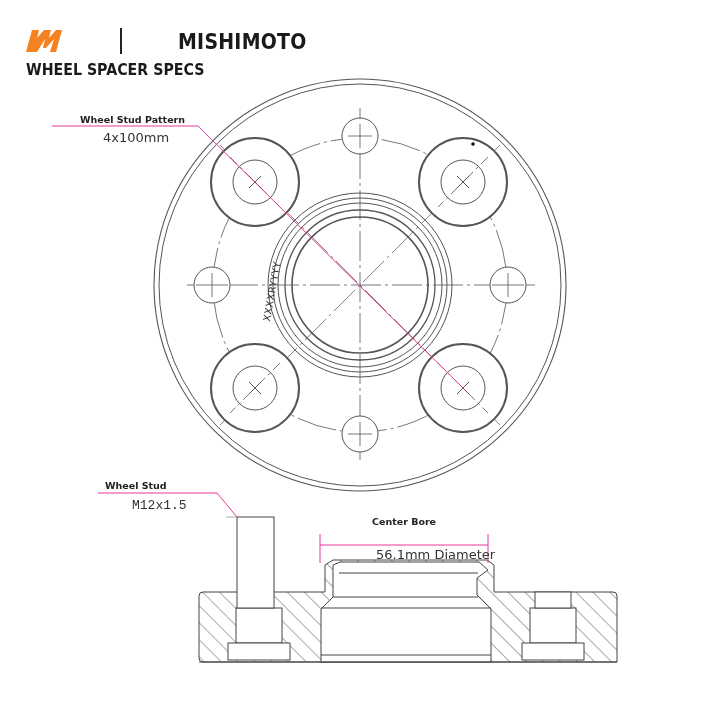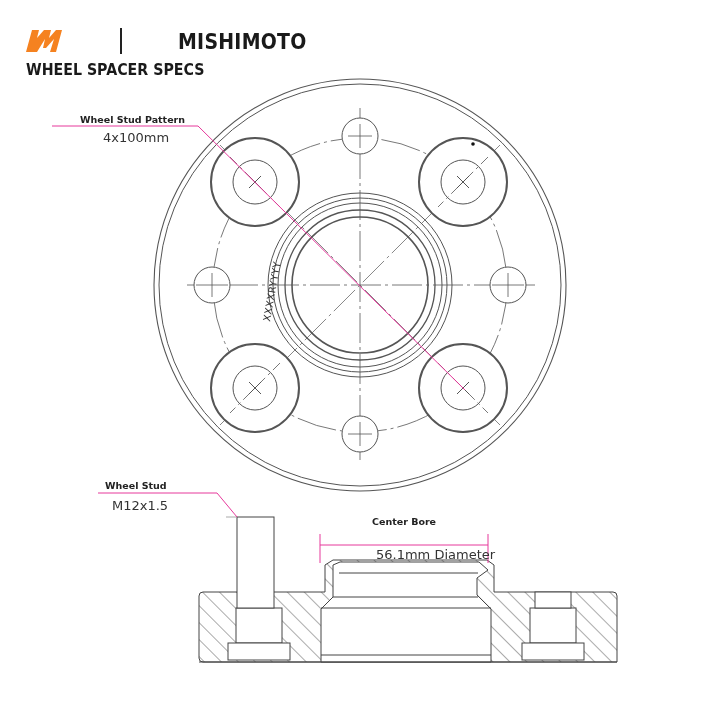--- a/index.html
+++ b/index.html
@@ -131,16 +131,16 @@
     <line x1="320" y1="545" x2="488" y2="545"></line>
     <line x1="320" y1="534" x2="320" y2="563"></line>
     <line x1="488" y1="534" x2="488" y2="563"></line>
   </g>
 </svg>
 
 <div class="lbl title" style="left:80px;top:114px;">Wheel Stud Pattern</div>
 <div class="lbl val" style="left:103px;top:130px;">4x100mm</div>
 
 <div class="lbl title" style="left:105px;top:480px;">Wheel Stud</div>
-<div class="lbl val" style="left:112px;top:498px;">M12x1.5</div>
+<div class="lbl val" style="left:132px;top:498px;font-family:Liberation Mono, monospace;">M12x1.5</div>
 
 <div class="lbl title" style="left:372px;top:516px;">Center Bore</div>
 <div class="lbl val" style="left:376px;top:547px;">56.1mm Diameter</div>
 
 </body></html>

